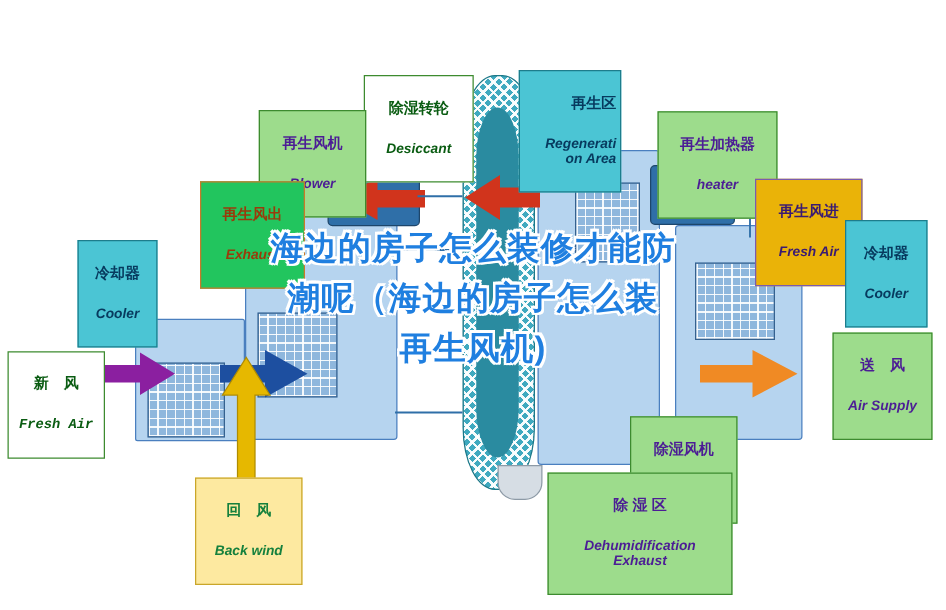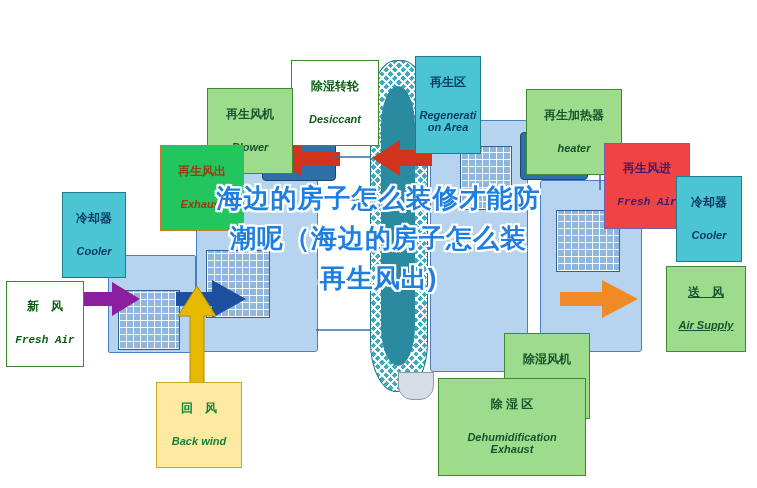--- a/index.html
+++ b/index.html
@@ -18,25 +18,25 @@
     text-align:center;
     line-height:1.15;
     white-space:pre-line;
     font-weight:bold;
     padding:1px 3px;
     letter-spacing:0px;
   }
   .lbl .cn{display:block;font-size:12px;}
   .lbl .en{display:block;font-size:11px;font-style:italic;}
 
-  .lbl-green{background:#9ddc8c;color:#14532d;border-color:#3d8b2f;}
+  .lbl-green{background:#9ddc8c;color:#4c1d95;border-color:#3d8b2f;}
   .lbl-cyan{background:#4bc5d4;color:#073a5e;border-color:#1d7d8c;}
   .lbl-orange{background:#22c55e;color:#9a3b0b;border-color:#c97a2a;}
   .lbl-white{background:#ffffff;color:#0a5c12;border-color:#3d8b2f;}
-  .lbl-violet{background:#ef4444;color:#3a1b72;border-color:#7a5bb0;font-family:Liberation Mono, monospace;}
+  .lbl-violet{background:#eab308;color:#3a1b72;border-color:#7a5bb0;}
   .lbl-yellow{background:#fde9a0;color:#15803d;border-color:#c9a62a;}
 
   
   .shape{position:absolute;}
   .box-blue{background:#b6d4ef;border:1px solid #4a7fbf;}
   .box-steel{background:#8fb7dd;border:1px solid #35618f;}
   .box-dark{background:#2f6fa8;border:1px solid #1d466b;}
   .box-teal{background:#3fa9bf;border:1px solid #1d7888;}
   .box-grey{background:#d6dde4;border:1px solid #8d9aa6;}
 
@@ -130,21 +130,21 @@
       <path d="M586,160 L600,160 L600,190"></path>
       <path d="M334,157 L370,157"></path>
     </g>
   </svg>
 
   <div class="lbl lbl-white" style="left:291px;top:60px;width:88px;">
     <span class="cn">除湿转轮</span>
     <span class="en">Desiccant</span>
   </div>
 
-  <div class="lbl lbl-cyan" style="left:415px;top:56px;width:66px;">
+  <div class="lbl lbl-cyan" style="left:415px;top:56px;width:82px;text-align:right;">
     <span class="cn">再生区</span>
     <span class="en">Regenerati
 on Area</span>
   </div>
 
   <div class="lbl lbl-green" style="left:207px;top:88px;width:86px;">
     <span class="cn">再生风机</span>
     <span class="en">Blower</span>
   </div>
 
@@ -171,21 +171,21 @@
   <div class="lbl lbl-cyan" style="left:676px;top:176px;width:66px;">
     <span class="cn">冷却器</span>
     <span class="en">Cooler</span>
   </div>
 
   <div class="lbl lbl-white" style="left:6px;top:281px;width:78px;font-family:Liberation Mono, monospace;">
     <span class="cn">新　风</span>
     <span class="en">Fresh Air</span>
   </div>
 
-  <div class="lbl lbl-green" style="left:666px;top:266px;width:80px;text-decoration:underline;">
+  <div class="lbl lbl-green" style="left:666px;top:266px;width:80px;">
     <span class="cn">送　风</span>
     <span class="en">Air Supply</span>
   </div>
 
   <div class="lbl lbl-yellow" style="left:156px;top:382px;width:86px;">
     <span class="cn">回　风</span>
     <span class="en">Back wind</span>
   </div>
 
   <div class="lbl lbl-green" style="left:504px;top:333px;width:86px;">
@@ -195,16 +195,16 @@
 
   <div class="lbl lbl-green" style="left:438px;top:378px;width:148px;text-align:center;">
     <span class="cn">除 湿 区</span>
     <span class="en">Dehumidification
 Exhaust</span>
   </div>
 
   <div id="watermark">
     <div>海边的房子怎么装修才能防</div>
     <div>潮呢（海边的房子怎么装</div>
-    <div>再生风出)</div>
+    <div>再生风机)</div>
   </div>
 
 </div>
 
 </body></html>

